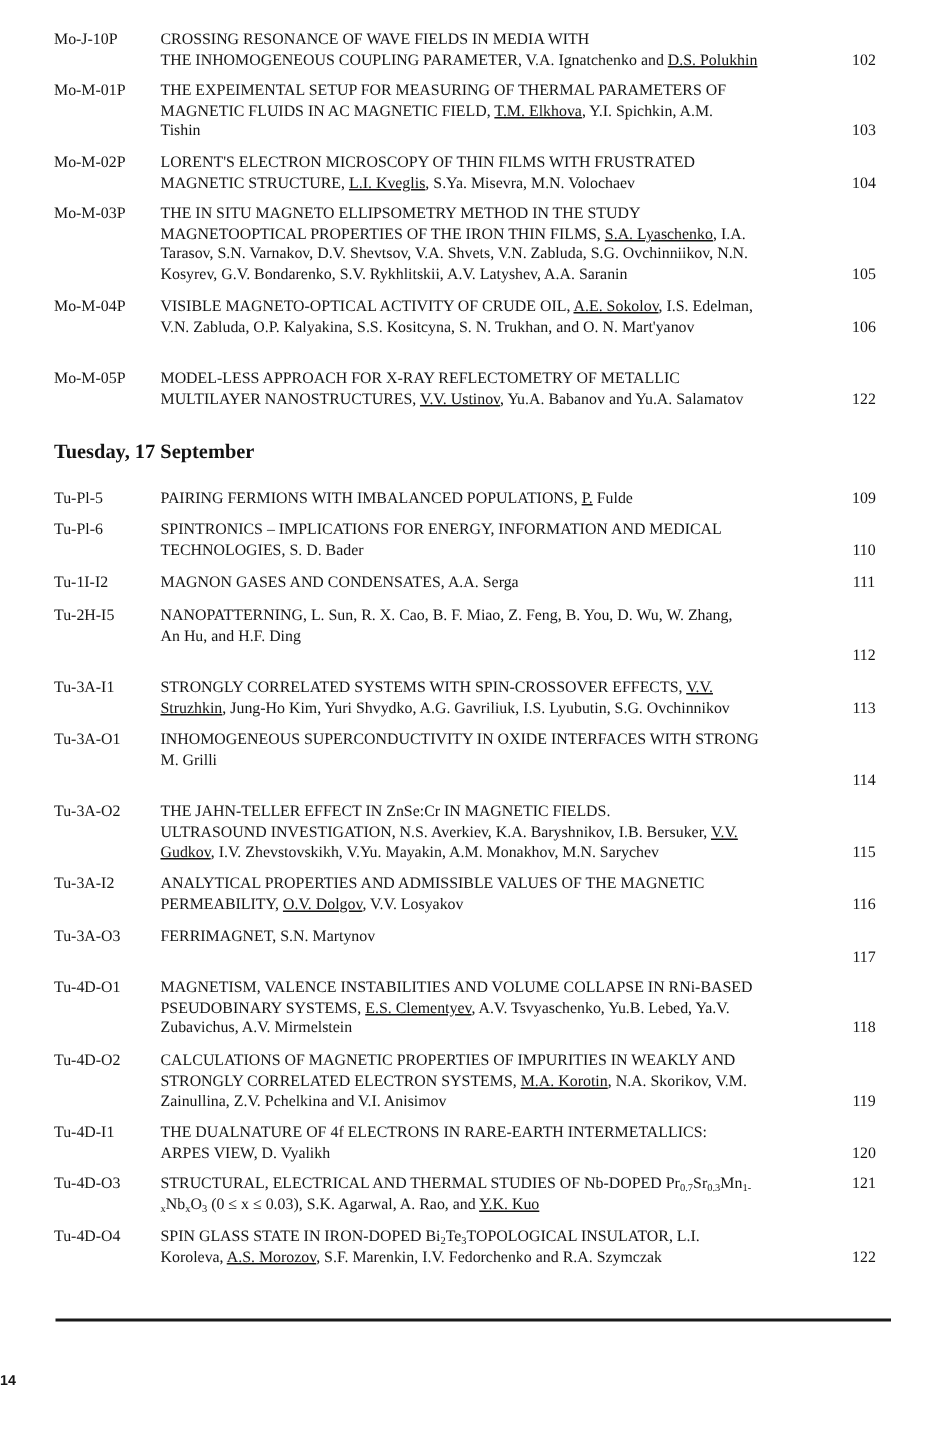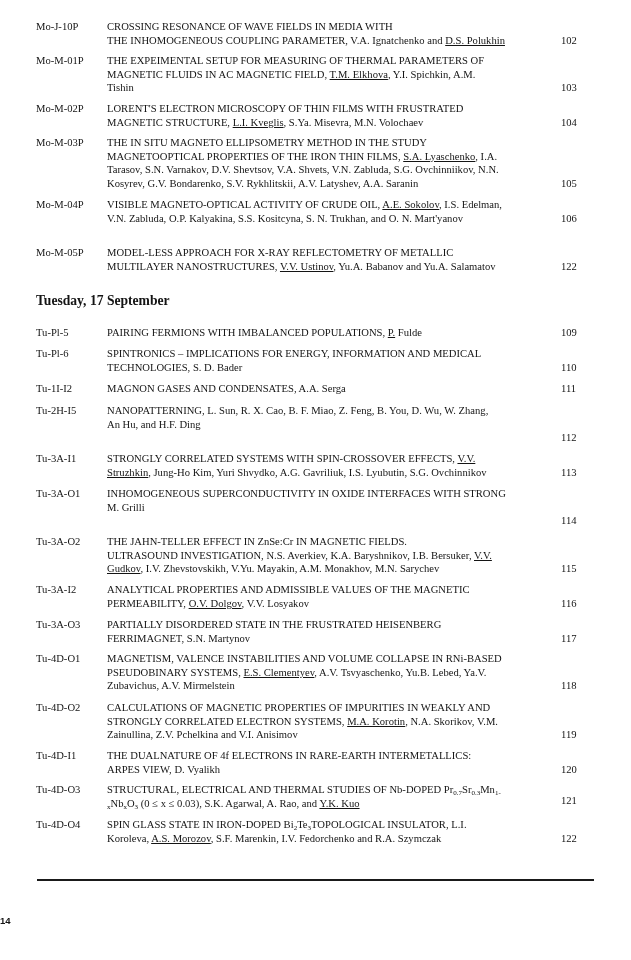--- a/index.html
+++ b/index.html
@@ -5,21 +5,21 @@
   html, body { margin:0; padding:0; }
   body {
     width:631px; height:960px; background:#ffffff; color:#141414;
     font-family:"Liberation Serif", serif; font-size:10.6px; line-height:13.6px;
     position:relative; overflow:hidden;
   }
   .page { position:absolute; left:0; top:0; width:631px; height:820px; }
   .entry { position:absolute; left:36px; width:560px; }
   .code { position:absolute; left:0; top:0; width:70px; white-space:nowrap; }
   .title { position:absolute; left:71px; top:0; width:450px; }
-  .pg { position:absolute; left:525px; width:30px; text-align:left; }
+  .pg { position:absolute; left:525px; width:30px; text-align:center; }
   .u { text-decoration:underline; text-underline-offset:1px; }
   .section-heading {
     position:absolute; left:36px; top:294px; font-weight:bold; font-size:13.6px;
   }
   .footer-rule { position:absolute; left:37px; top:879px; width:557px; height:1.5px; background:#1a1a1a; }
   .page-number { position:absolute; left:0; width:631px; top:914px; text-align:left;
     font-family:"Liberation Sans", sans-serif; font-weight:bold; font-size:9.5px; }
   sub { font-size:7px; line-height:0; vertical-align:-2px; }
 </style>
 </head>
@@ -153,21 +153,20 @@
     <div class="title">
       <div>ANALYTICAL PROPERTIES AND ADMISSIBLE VALUES OF THE MAGNETIC</div>
       <div><span>PERMEABILITY, </span><span class="u">O.V. Dolgov</span><span>, V.V. Losyakov</span></div>
     </div>
     <span class="pg" style="top:13.6px">116</span>
   </div>
 
   <div class="entry" style="top:618px">
     <span class="code">Tu-3A-O3</span>
     <div class="title">
-      <div>PARTIALLY DISORDERED STATE IN THE FRUSTRATED HEISENBERG</div>
       <div>FERRIMAGNET, S.N. Martynov</div>
     </div>
     <span class="pg" style="top:13.6px">117</span>
   </div>
 
   <div class="entry" style="top:652px">
     <span class="code">Tu-4D-O1</span>
     <div class="title">
       <div>MAGNETISM, VALENCE INSTABILITIES AND VOLUME COLLAPSE IN RNi-BASED</div>
       <div><span>PSEUDOBINARY SYSTEMS, </span><span class="u">E.S. Clementyev</span><span>, A.V. Tsvyaschenko, Yu.B. Lebed, Ya.V.</span></div>
@@ -194,21 +193,21 @@
     </div>
     <span class="pg" style="top:13.6px">120</span>
   </div>
 
   <div class="entry" style="top:783px">
     <span class="code">Tu-4D-O3</span>
     <div class="title" style="width:460px">
       <div style="white-space:nowrap"><span>STRUCTURAL, ELECTRICAL AND THERMAL STUDIES OF Nb-DOPED Pr</span><sub>0.7</sub><span>Sr</span><sub>0.3</sub><span>Mn</span><sub>1-</sub></div>
       <div><sub>x</sub><span>Nb</span><sub>x</sub><span>O</span><sub>3</sub><span> (0 ≤ x ≤ 0.03), S.K. Agarwal, A. Rao, and </span><span class="u">Y.K. Kuo</span></div>
     </div>
-    <span class="pg" style="top:11px">121</span>
+    <span class="pg" style="top:0">121</span>
   </div>
 
   <div class="entry" style="top:818px">
     <span class="code">Tu-4D-O4</span>
     <div class="title">
       <div><span>SPIN GLASS STATE IN IRON-DOPED Bi</span><sub>2</sub><span>Te</span><sub>3</sub><span>TOPOLOGICAL INSULATOR, L.I.</span></div>
       <div><span>Koroleva, </span><span class="u">A.S. Morozov</span><span>, S.F. Marenkin, I.V. Fedorchenko and R.A. Szymczak</span></div>
     </div>
     <span class="pg" style="top:13.6px">122</span>
   </div>

